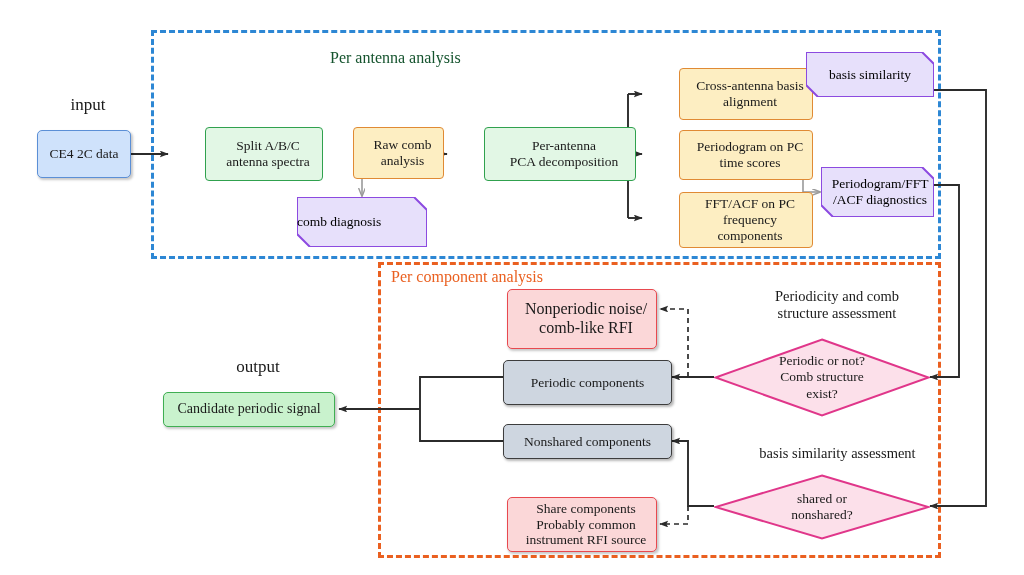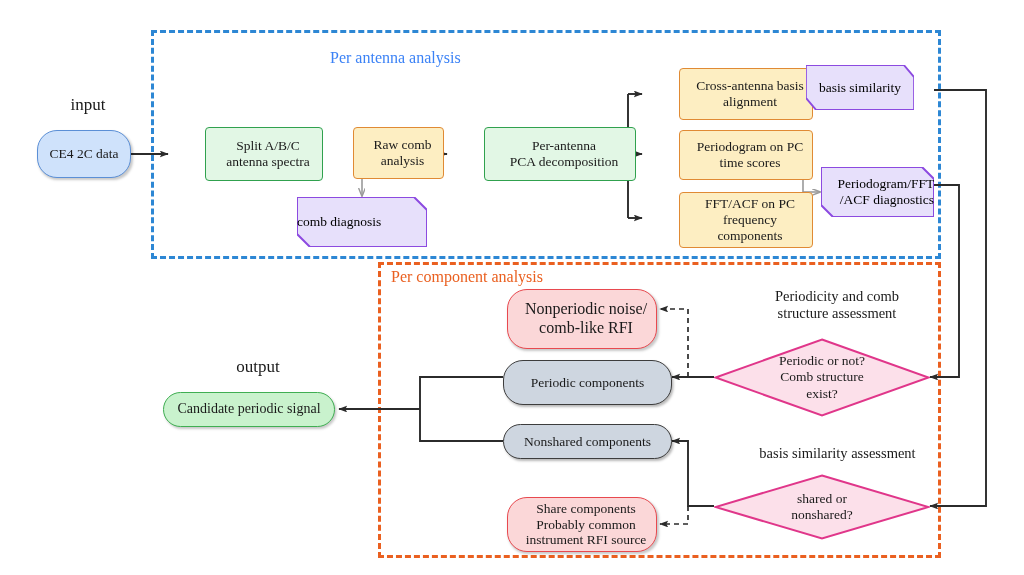--- a/index.html
+++ b/index.html
@@ -41,25 +41,25 @@
     box-sizing: border-box;
     background: transparent;
   }
   .group-blue   { border: 3px dashed #2d87d4; }
   .group-orange { border: 3px dashed #ea6020; }
   .group-title {
     position: absolute;
     font-size: 16px;
     white-space: nowrap;
   }
-  .title-blue   { color: #3b82f6; }
+  .title-blue   { color: #14532d; }
   .title-orange { color: #ea6020; }
 
   
-  .rr { border-radius: 20px; }
+  .rr { border-radius: 5px; }
   .sq { border-radius: 4px; margin-left: 36px; }
 
   .s-blue {
     background: #cfe2fb;
     border: 1.4px solid #5b8fd6;
     box-shadow: 1.5px 2px 2.5px rgba(0,0,0,0.22);
   }
   .s-green-soft {
     background: #e2f7e5;
     border: 1.6px solid #30a14e;
@@ -234,21 +234,21 @@
     </span>
   </div>
 
   <div class="node sq s-orange" style="left:643px; top:68px; width:134px; height:52px; font-size:13.5px;">
     <span>
       <span>Cross-antenna basis</span>
       <span>alignment</span>
     </span>
   </div>
 
-  <div class="purple-wrap" style="left:806px; top:65px; width:108px; height:45px;">
+  <div class="purple-wrap" style="left:806px; top:52px; width:128px; height:45px;">
     <svg viewBox="0 0 128 45" preserveAspectRatio="none" style="position:absolute;left:0;top:0;width:100%;height:100%;">
       <path d="M0,0 L116,0 L128,12 L128,45 L12,45 L0,33 Z" fill="#e7e0fb" stroke="#8c4ae0" stroke-width="2"></path>
     </svg>
     <span style="position:relative;z-index:2;font-size:13.5px;text-align:center;width:100%;">basis similarity</span>
   </div>
 
   <div class="node sq s-orange" style="left:643px; top:130px; width:134px; height:50px; font-size:13.5px;">
     <span>
       <span>Periodogram on PC</span>
       <span>time scores</span>
@@ -260,21 +260,21 @@
       <span>FFT/ACF on PC</span>
       <span>frequency</span>
       <span>components</span>
     </span>
   </div>
 
   <div class="purple-wrap" style="left:821px; top:167px; width:113px; height:50px;">
     <svg viewBox="0 0 113 50" preserveAspectRatio="none" style="position:absolute;left:0;top:0;width:100%;height:100%;">
       <path d="M0,0 L101,0 L113,12 L113,50 L12,50 L0,38 Z" fill="#e7e0fb" stroke="#8c4ae0" stroke-width="2"></path>
     </svg>
-    <span style="position:relative;z-index:2;font-size:13.5px;text-align:right;width:100%;padding-left:5px;box-sizing:border-box;">
+    <span style="position:relative;z-index:2;font-size:13.5px;text-align:center;width:100%;padding-left:5px;box-sizing:border-box;">
       <span>Periodogram/FFT</span>
       <span>/ACF diagnostics</span>
     </span>
   </div>
 
   <div class="node rr s-pink" style="left:507px; top:289px; width:150px; height:60px; font-size:16px;">
     <span>
       <span>Nonperiodic noise/</span>
       <span>comb-like RFI</span>
     </span>

